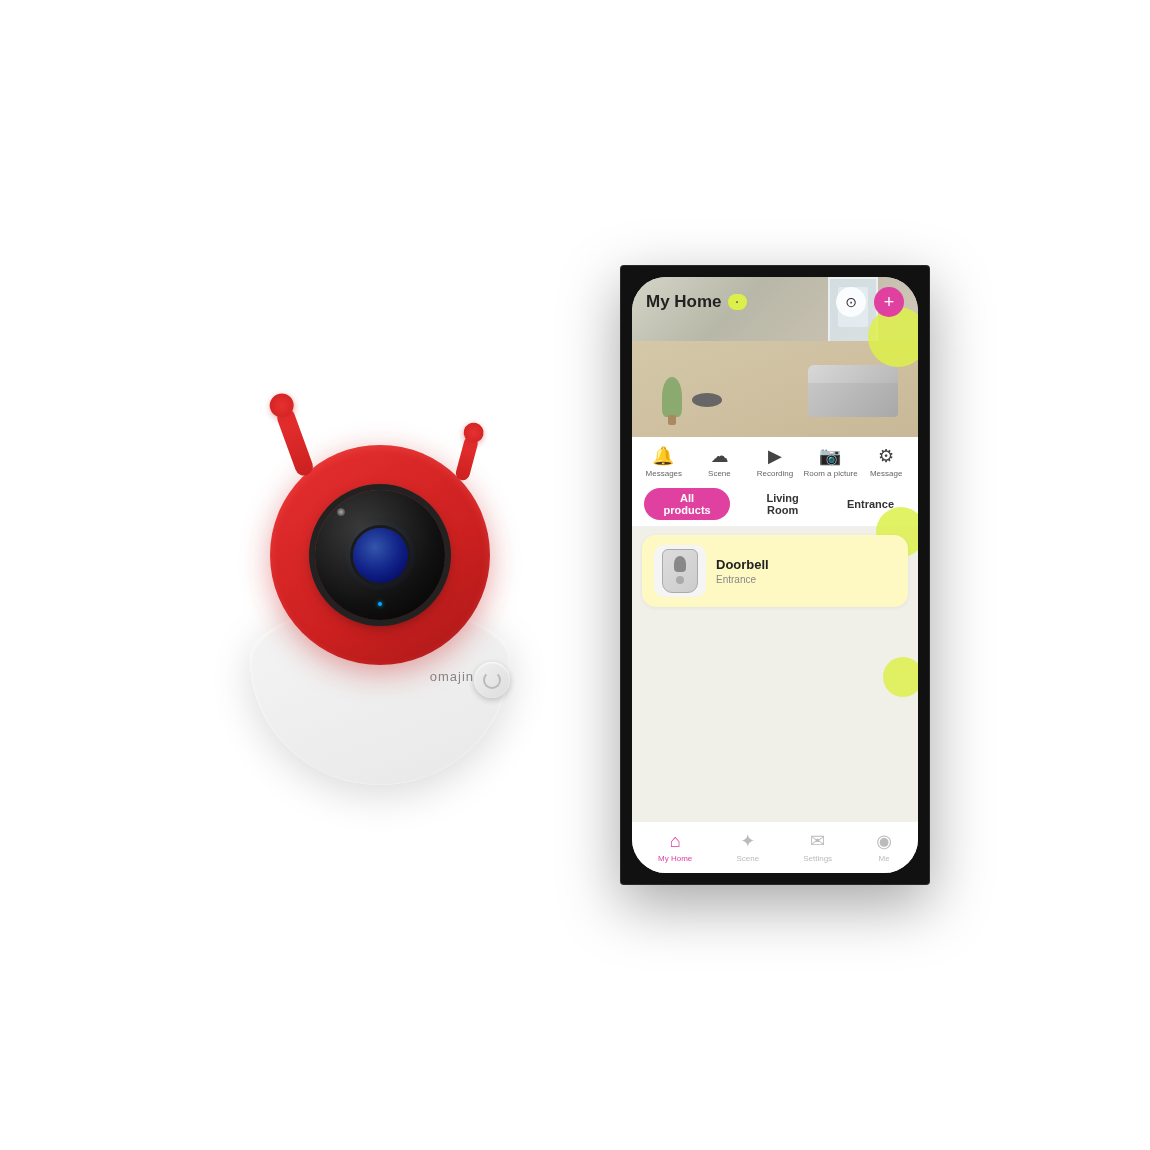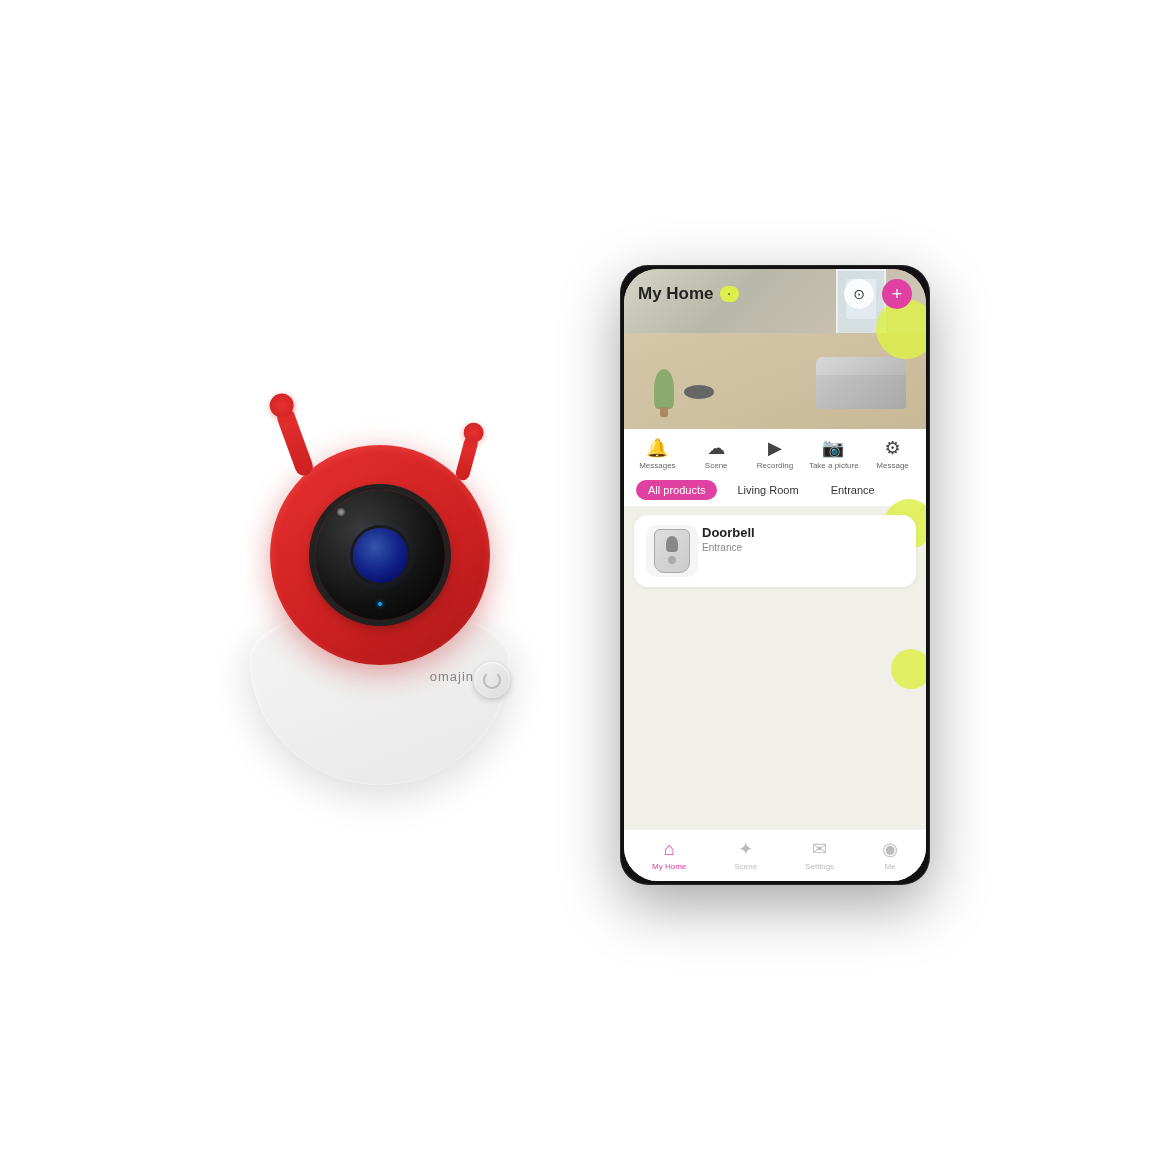--- a/index.html
+++ b/index.html
@@ -192,25 +192,25 @@
     .smartphone {
       position: relative;
       width: 310px;
       height: 620px;
     }
 
     .phone-body {
       width: 100%;
       height: 100%;
       background: #111;
-      border-radius: 28px;
+      border-radius: 4px;
       box-shadow: 0 20px 60px rgba(0,0,0,0.35), inset 0 0 0 1px rgba(255,255,255,0.1);
       overflow: hidden;
       position: relative;
-      padding: 4px;
+      padding: 12px;
     }
 
     .phone-screen {
       width: 100%;
       height: 100%;
       background: #f5f5f0;
       border-radius: 34px;
       overflow: hidden;
       display: flex;
       flex-direction: column;
@@ -411,21 +411,21 @@
       padding: 6px 12px;
       gap: 8px;
       flex-shrink: 0;
       border-bottom: 1px solid #f0f0f0;
     }
 
     .tab-btn {
       padding: 4px 12px;
       border-radius: 20px;
       font-size: 11px;
-      font-weight: 400;
+      font-weight: 700;
       border: none;
       cursor: pointer;
     }
 
     .tab-btn-active {
       background: #e040a0;
       color: #fff;
     }
 
     .tab-btn-inactive {
@@ -438,25 +438,26 @@
       flex: 1;
       background: #f0f0e8;
       overflow-y: auto;
       padding: 8px 10px;
       display: flex;
       flex-direction: column;
       gap: 8px;
     }
 
     .product-card {
-      background: #ffffff;
+      background: #fef9c3;
       border-radius: 14px;
       padding: 10px 12px;
       display: flex;
-      gap: 4px;
+      align-items: center;
+      gap: 10px;
       box-shadow: 0 1px 4px rgba(0,0,0,0.06);
       position: relative;
     }
 
     .product-img-wrap {
       width: 52px;
       height: 52px;
       background: #f5f5f5;
       border-radius: 10px;
       display: flex;
@@ -692,21 +693,21 @@
           <div class="toolbar-item">
             <span class="toolbar-icon">☁</span>
             <span class="toolbar-label">Scene</span>
           </div>
           <div class="toolbar-item">
             <span class="toolbar-icon">▶</span>
             <span class="toolbar-label">Recording</span>
           </div>
           <div class="toolbar-item">
             <span class="toolbar-icon">📷</span>
-            <span class="toolbar-label">Take a picture</span>
+            <span class="toolbar-label">Room a picture</span>
           </div>
           <div class="toolbar-item">
             <span class="toolbar-icon">⚙</span>
             <span class="toolbar-label">Message</span>
           </div>
         </div>
 
         <div class="phone-tabs">
           <button class="tab-btn tab-btn-active">All products</button>
           <button class="tab-btn tab-btn-inactive">Living Room</button>

